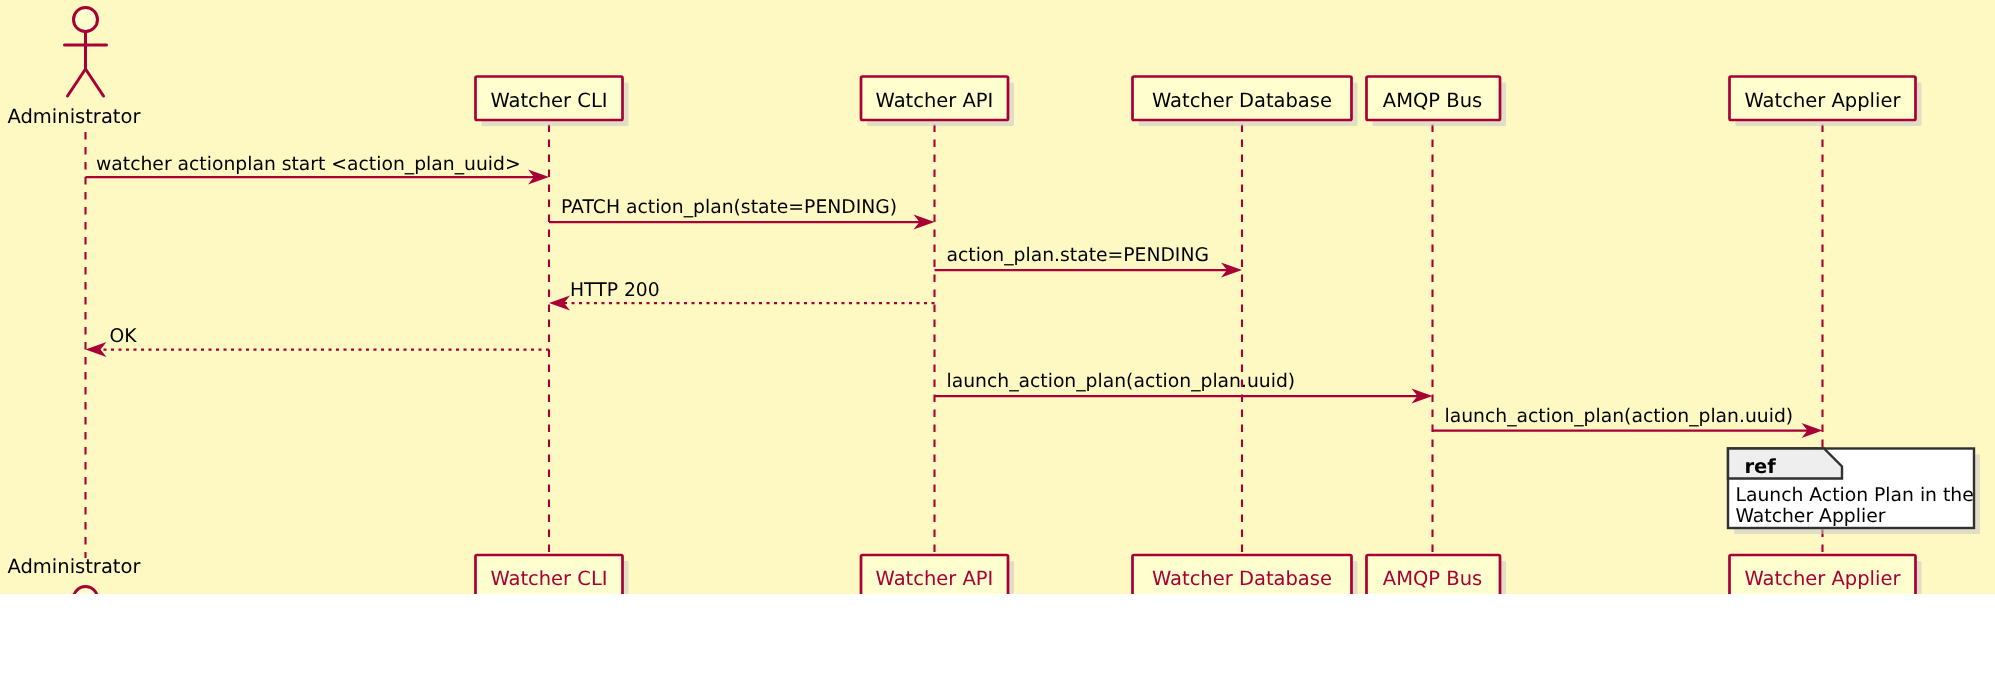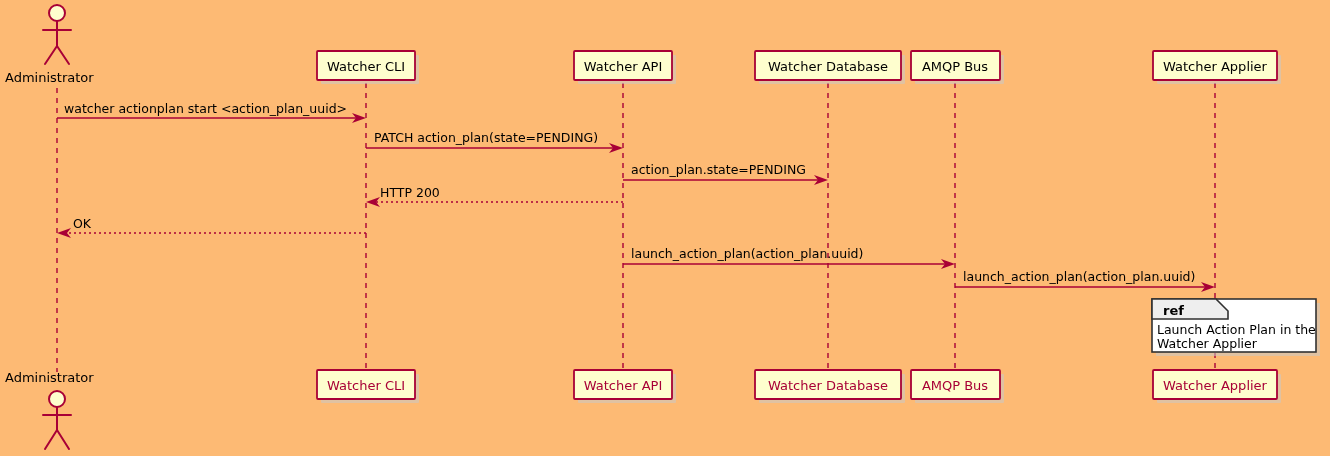--- a/index.html
+++ b/index.html
@@ -7,22 +7,22 @@
     margin: 0;
     padding: 0;
     background: #ffffff;
   }
   body {
     font-family: "DejaVu Sans", sans-serif;
   }
   #diagram-root {
     position: relative;
     width: 1330px;
-    height: 456px;
-    background: #fdba74;
+    height: 396px;
+    background: #fef9c3;
     overflow: hidden;
   }
   svg.diagram-canvas {
     position: absolute;
     left: 0;
     top: 0;
     width: 1330px;
     height: 456px;
     display: block;
   }

